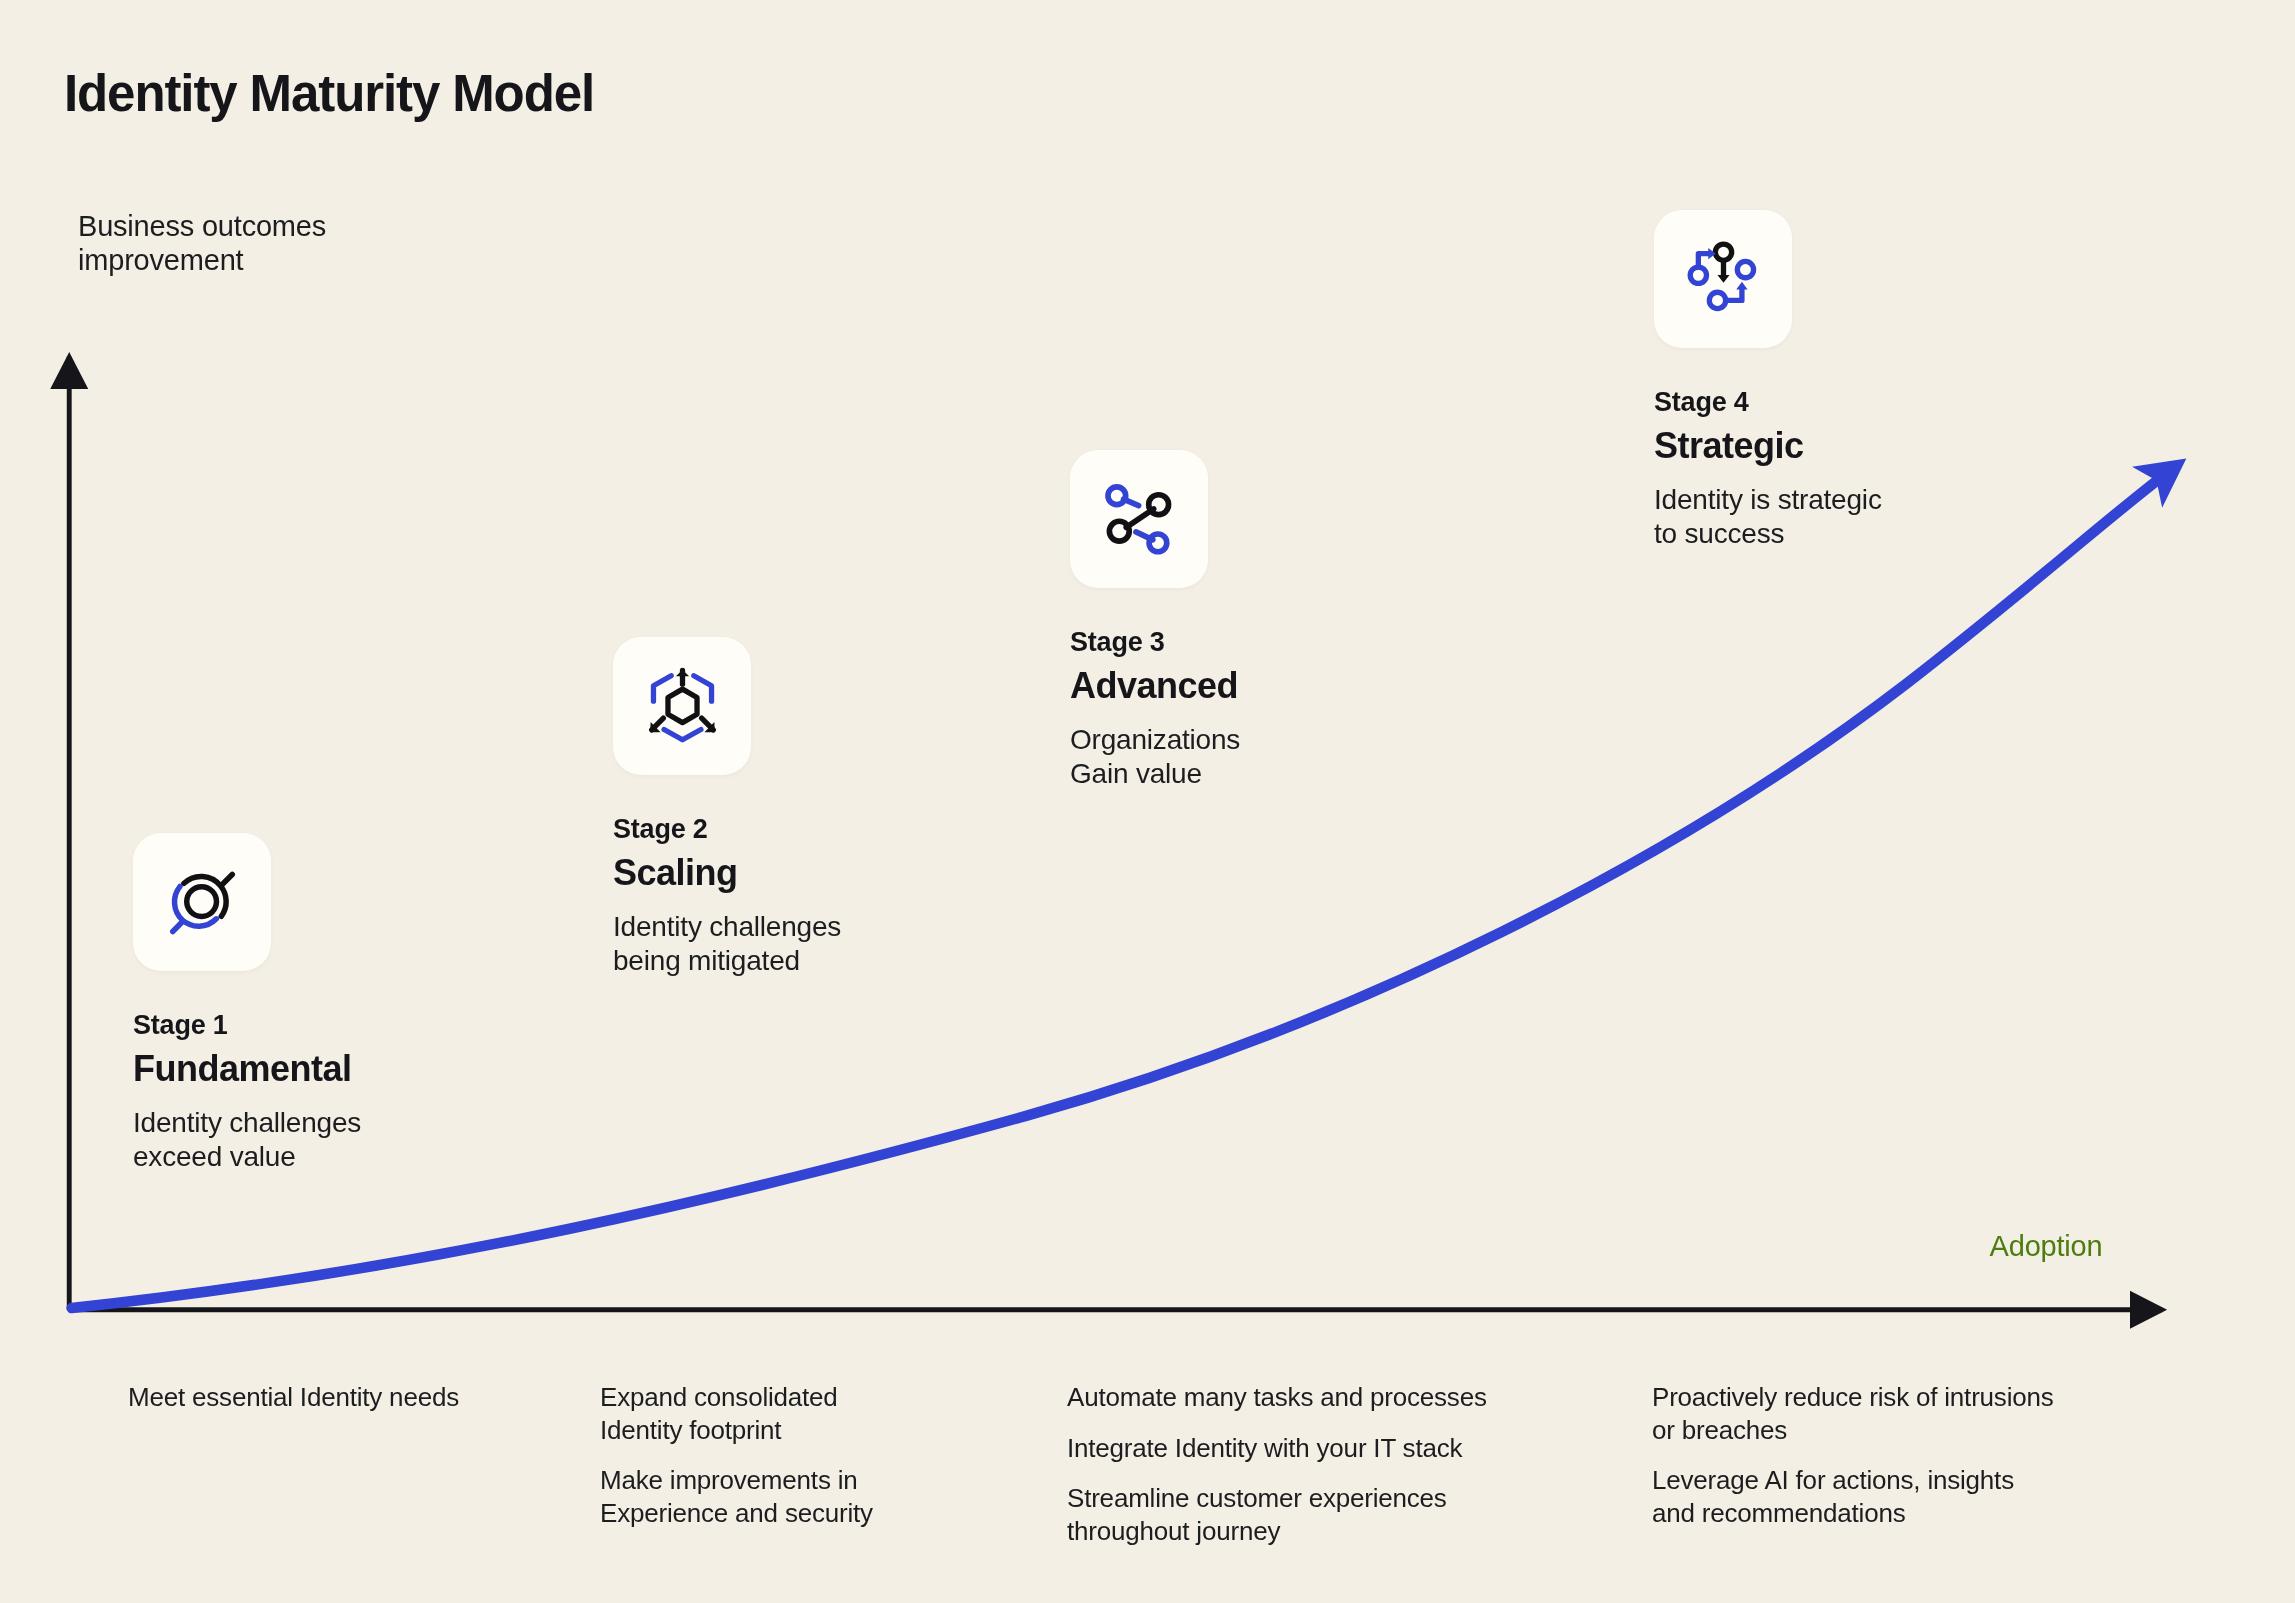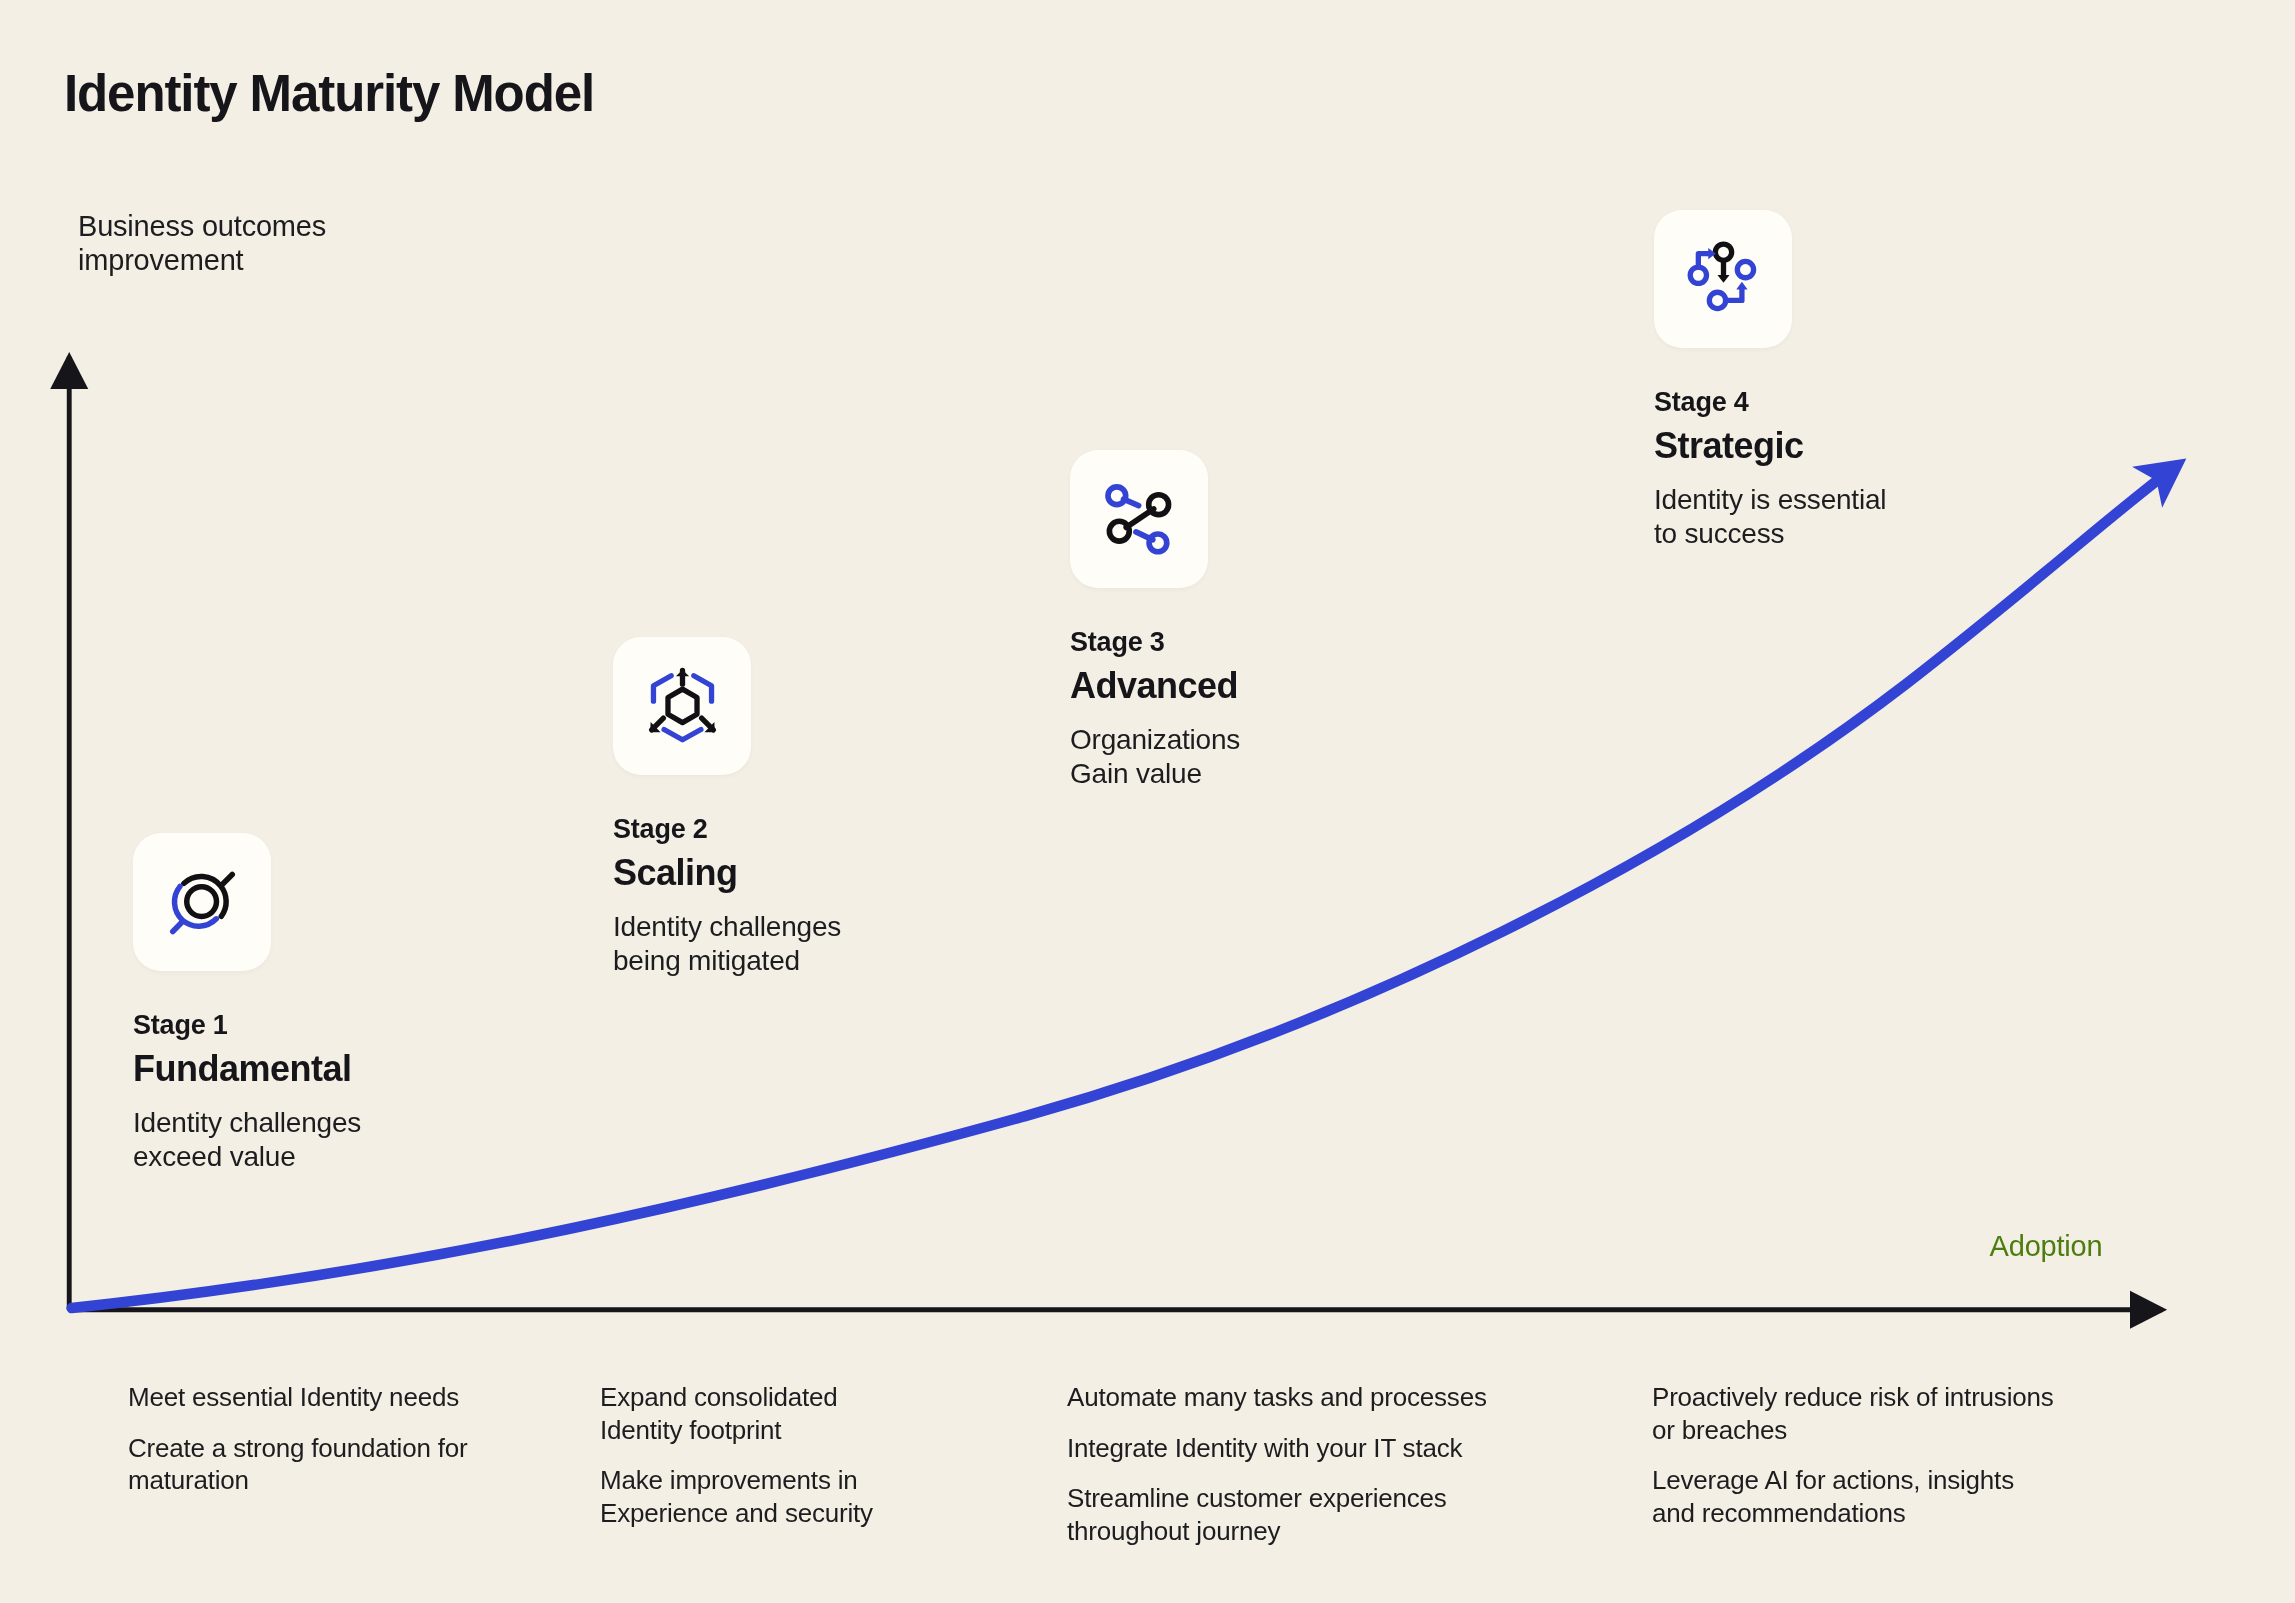--- a/index.html
+++ b/index.html
@@ -233,28 +233,26 @@
           <circle cx="36.4" cy="18.4" r="4.6" stroke="#3344d4" stroke-width="3.0" fill="none"></circle>
 
           <circle cx="20.6" cy="35.8" r="4.6" stroke="#3344d4" stroke-width="3.0" fill="none"></circle>
           <path d="M25.2 35.8 L34.4 35.8 L34.4 28.4" stroke="#3344d4" stroke-width="3.0" stroke-linecap="round" stroke-linejoin="round" fill="none"></path>
           <path d="M31.2 29.6 L34.4 25.2 L37.6 29.6 Z" fill="#3344d4"></path>
         </svg>
       </span>
     </div>
     <div class="stage-kicker">Stage 4</div>
     <div class="stage-name">Strategic</div>
-    <div class="stage-desc">Identity is essential
+    <div class="stage-desc">Identity is strategic
 to success</div>
   </div>
 
   <div class="bullet-col" id="bullets-col-1">
     <div class="bullet-item">Meet essential Identity needs</div>
-    <div class="bullet-item">Create a strong foundation for
-maturation</div>
   </div>
 
   <div class="bullet-col" id="bullets-col-2">
     <div class="bullet-item">Expand consolidated
 Identity footprint</div>
     <div class="bullet-item">Make improvements in
 Experience and security</div>
   </div>
 
   <div class="bullet-col" id="bullets-col-4">

